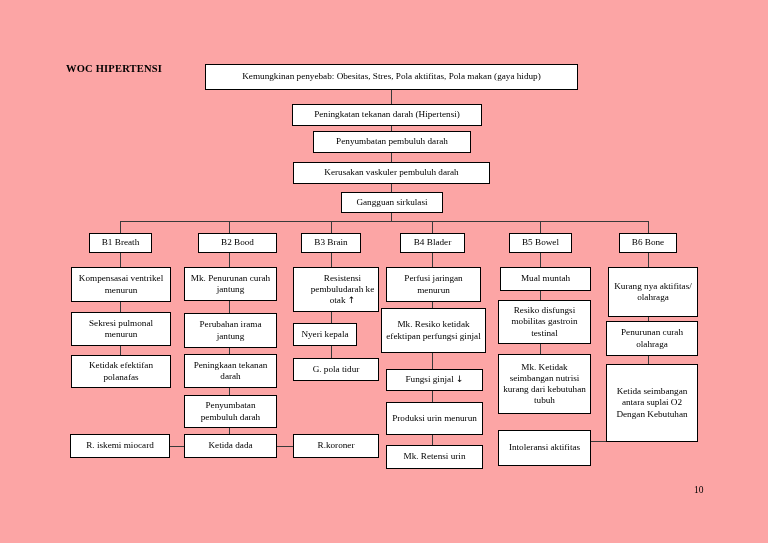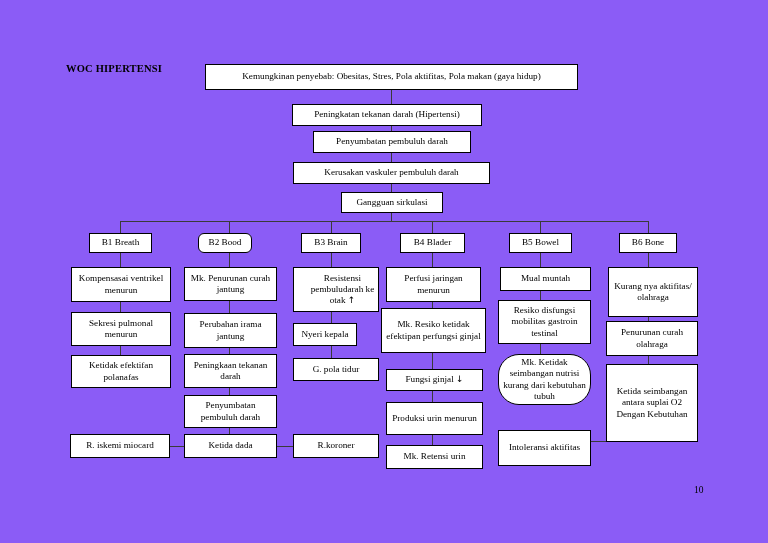--- a/index.html
+++ b/index.html
@@ -9,21 +9,21 @@
   }
   body {
     font-family: "Liberation Serif", "DejaVu Serif", serif;
     color: #000000;
   }
   #page {
     position: relative;
     width: 768px;
     height: 543px;
     overflow: hidden;
-    background: #8b5cf6;
+    background: #fca5a5;
   }
   .title {
     position: absolute;
     font-family: "Liberation Serif", "DejaVu Serif", serif;
     font-weight: bold;
     font-size: 10.5px;
     letter-spacing: 0.2px;
     white-space: nowrap;
   }
   .node {
@@ -100,21 +100,21 @@
   <div class="conn v" style="left:120px; top:221px; height:12px;"></div>
   <div class="conn v" style="left:229px; top:221px; height:12px;"></div>
   <div class="conn v" style="left:331px; top:221px; height:12px;"></div>
   <div class="conn v" style="left:432px; top:221px; height:12px;"></div>
   <div class="conn v" style="left:540px; top:221px; height:12px;"></div>
   <div class="conn v" style="left:648px; top:221px; height:12px;"></div>
 
   <div class="node" style="left:89px; top:233px; width:63px; height:20px;">
     <span class="txt">B1 Breath</span>
   </div>
-  <div class="node" style="left:198px; top:233px; width:54px; height:20px;border-radius:6px;">
+  <div class="node" style="left:198px; top:233px; width:79px; height:20px;">
     <span class="txt">B2 Bood</span>
   </div>
   <div class="node" style="left:301px; top:233px; width:60px; height:20px;">
     <span class="txt">B3 Brain</span>
   </div>
   <div class="node" style="left:400px; top:233px; width:65px; height:20px;">
     <span class="txt">B4 Blader</span>
   </div>
   <div class="node" style="left:509px; top:233px; width:63px; height:20px;">
     <span class="txt">B5 Bowel</span>
@@ -190,21 +190,21 @@
 
   <div class="conn v" style="left:540px; top:253px; height:14px;"></div>
   <div class="node" style="left:500px; top:267px; width:91px; height:24px;">
     <span class="txt">Mual muntah</span>
   </div>
   <div class="conn v" style="left:540px; top:291px; height:9px;"></div>
   <div class="node" style="left:498px; top:300px; width:93px; height:44px;">
     <span class="txt">Resiko disfungsi mobilitas gastroin testinal</span>
   </div>
   <div class="conn v" style="left:540px; top:344px; height:10px;"></div>
-  <div class="node" style="left:498px; top:354px; width:93px; height:51px;border-radius:21px;">
+  <div class="node" style="left:498px; top:354px; width:93px; height:60px;">
     <span class="txt">Mk. Ketidak seimbangan nutrisi kurang dari kebutuhan tubuh</span>
   </div>
   <div class="node" style="left:498px; top:430px; width:93px; height:36px;">
     <span class="txt">Intoleransi aktifitas</span>
   </div>
 
   <div class="conn v" style="left:648px; top:253px; height:14px;"></div>
   <div class="node" style="left:608px; top:267px; width:90px; height:50px;">
     <span class="txt">Kurang nya aktifitas/ olahraga</span>
   </div>

